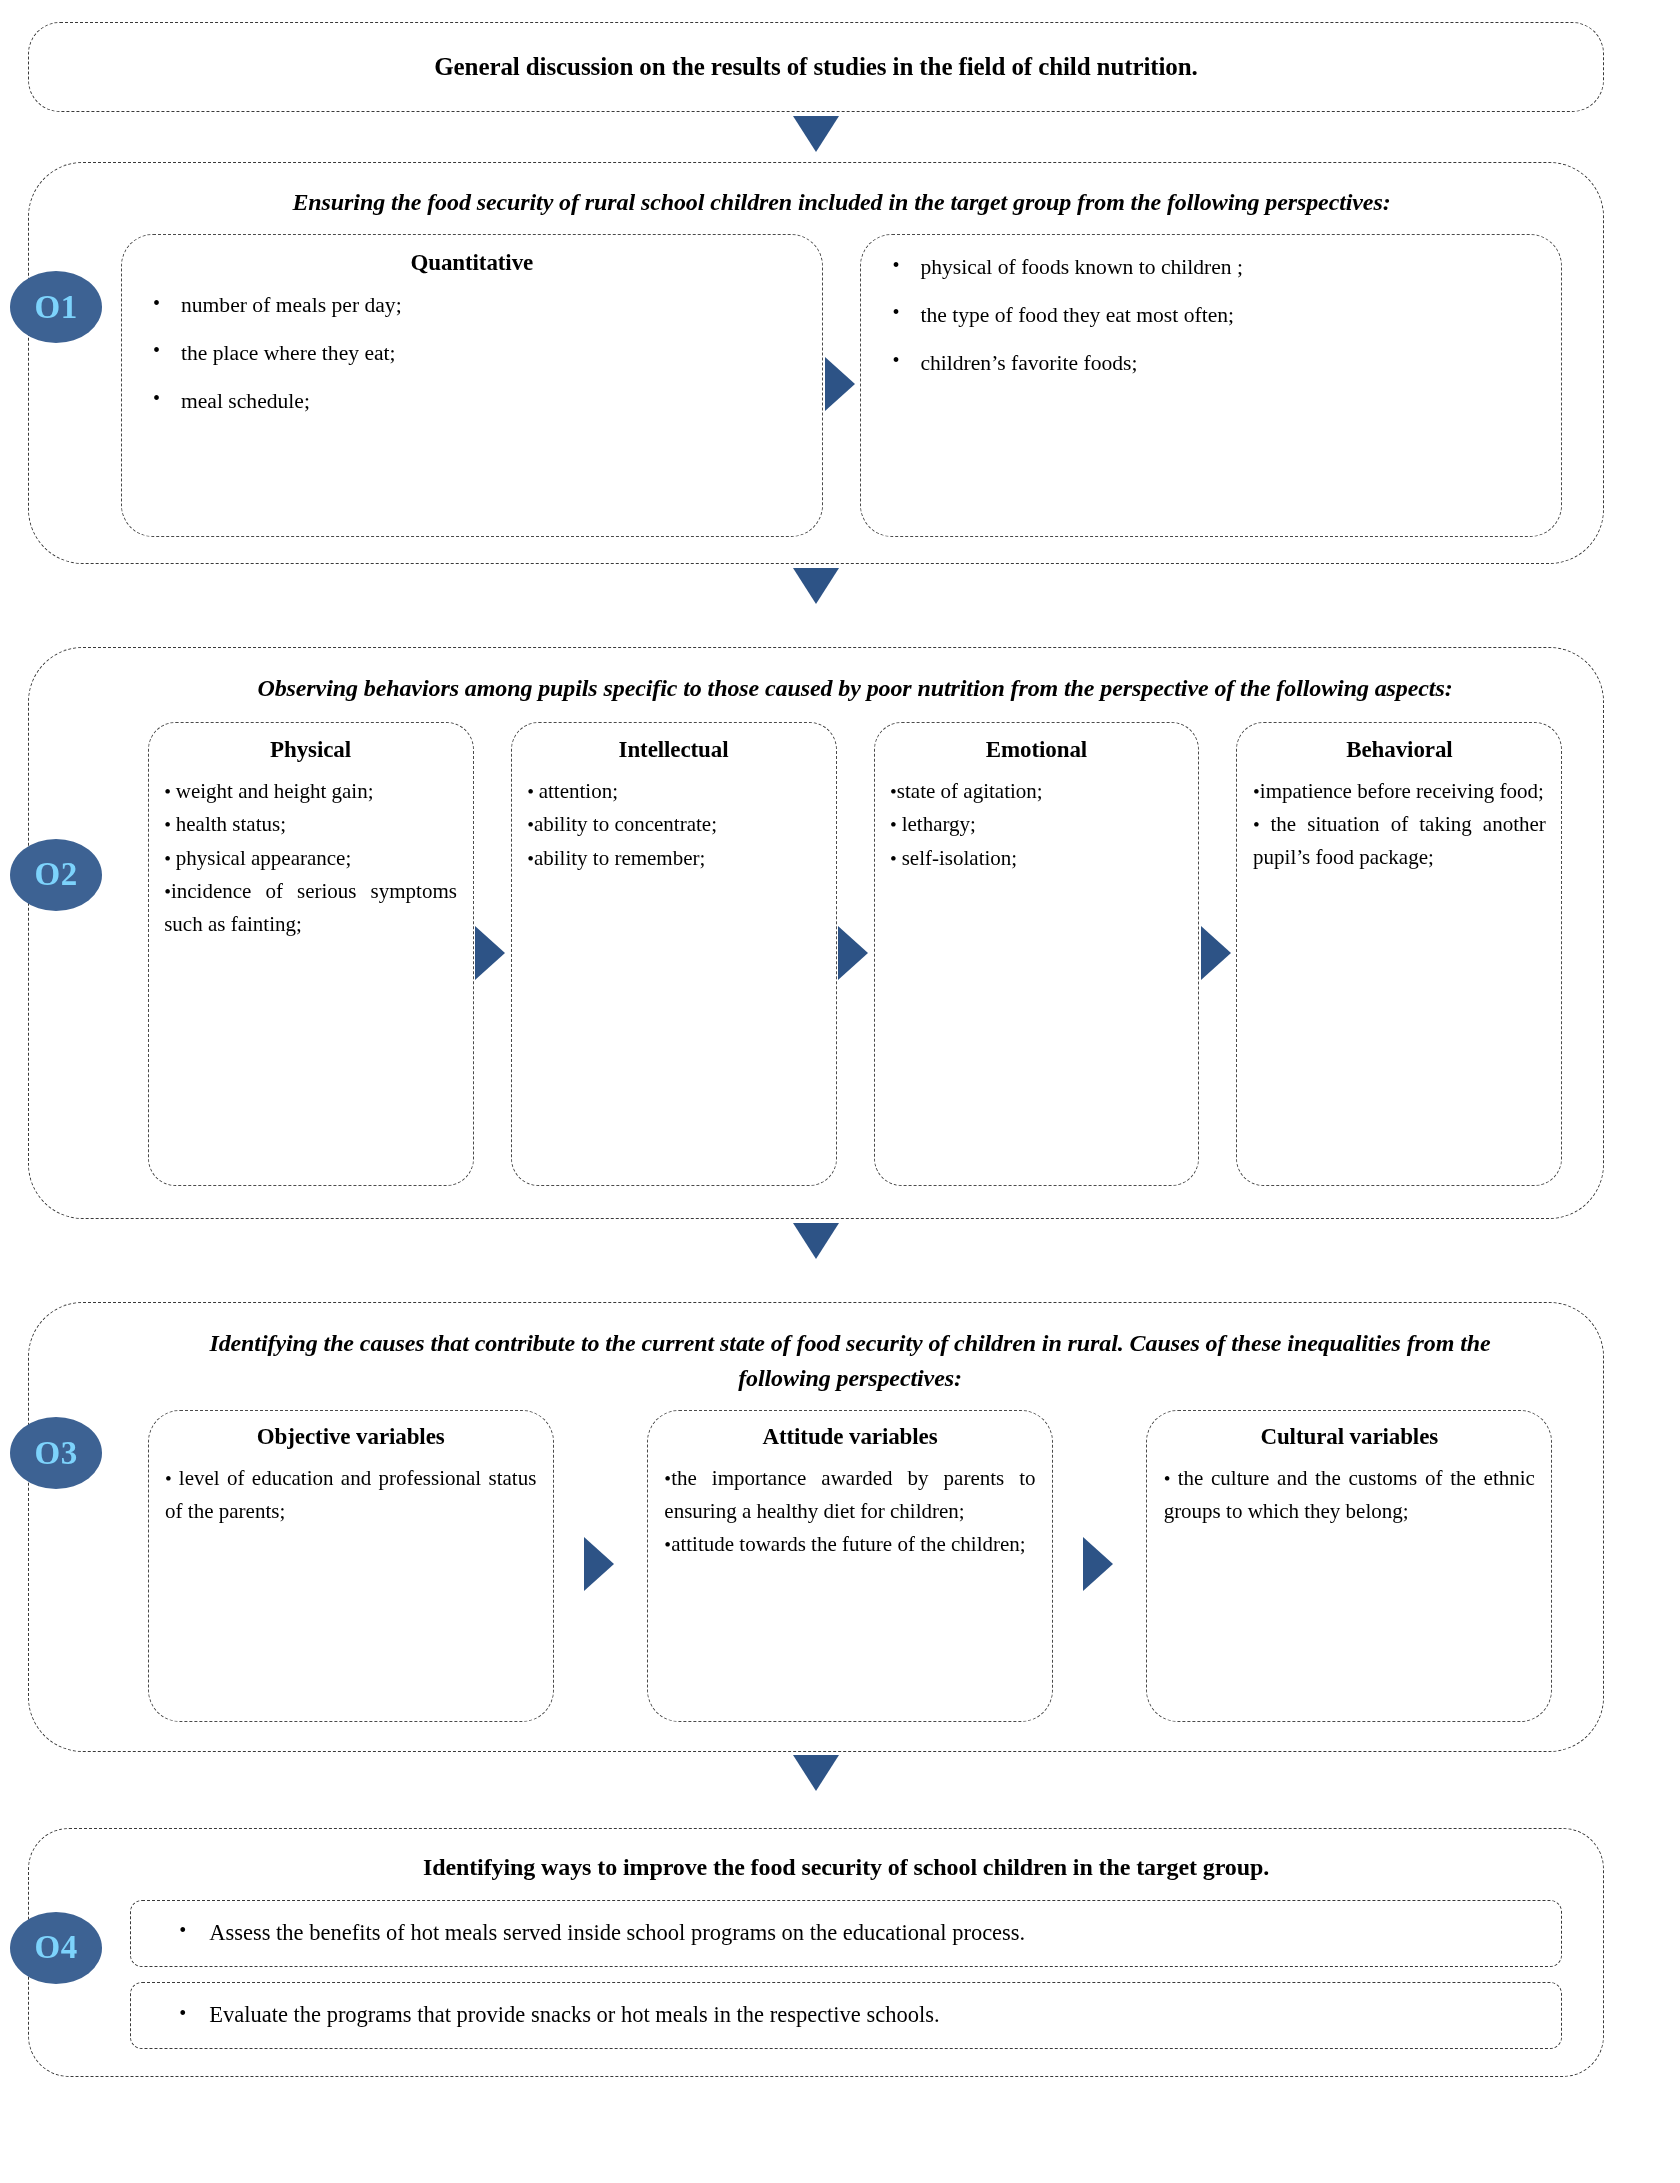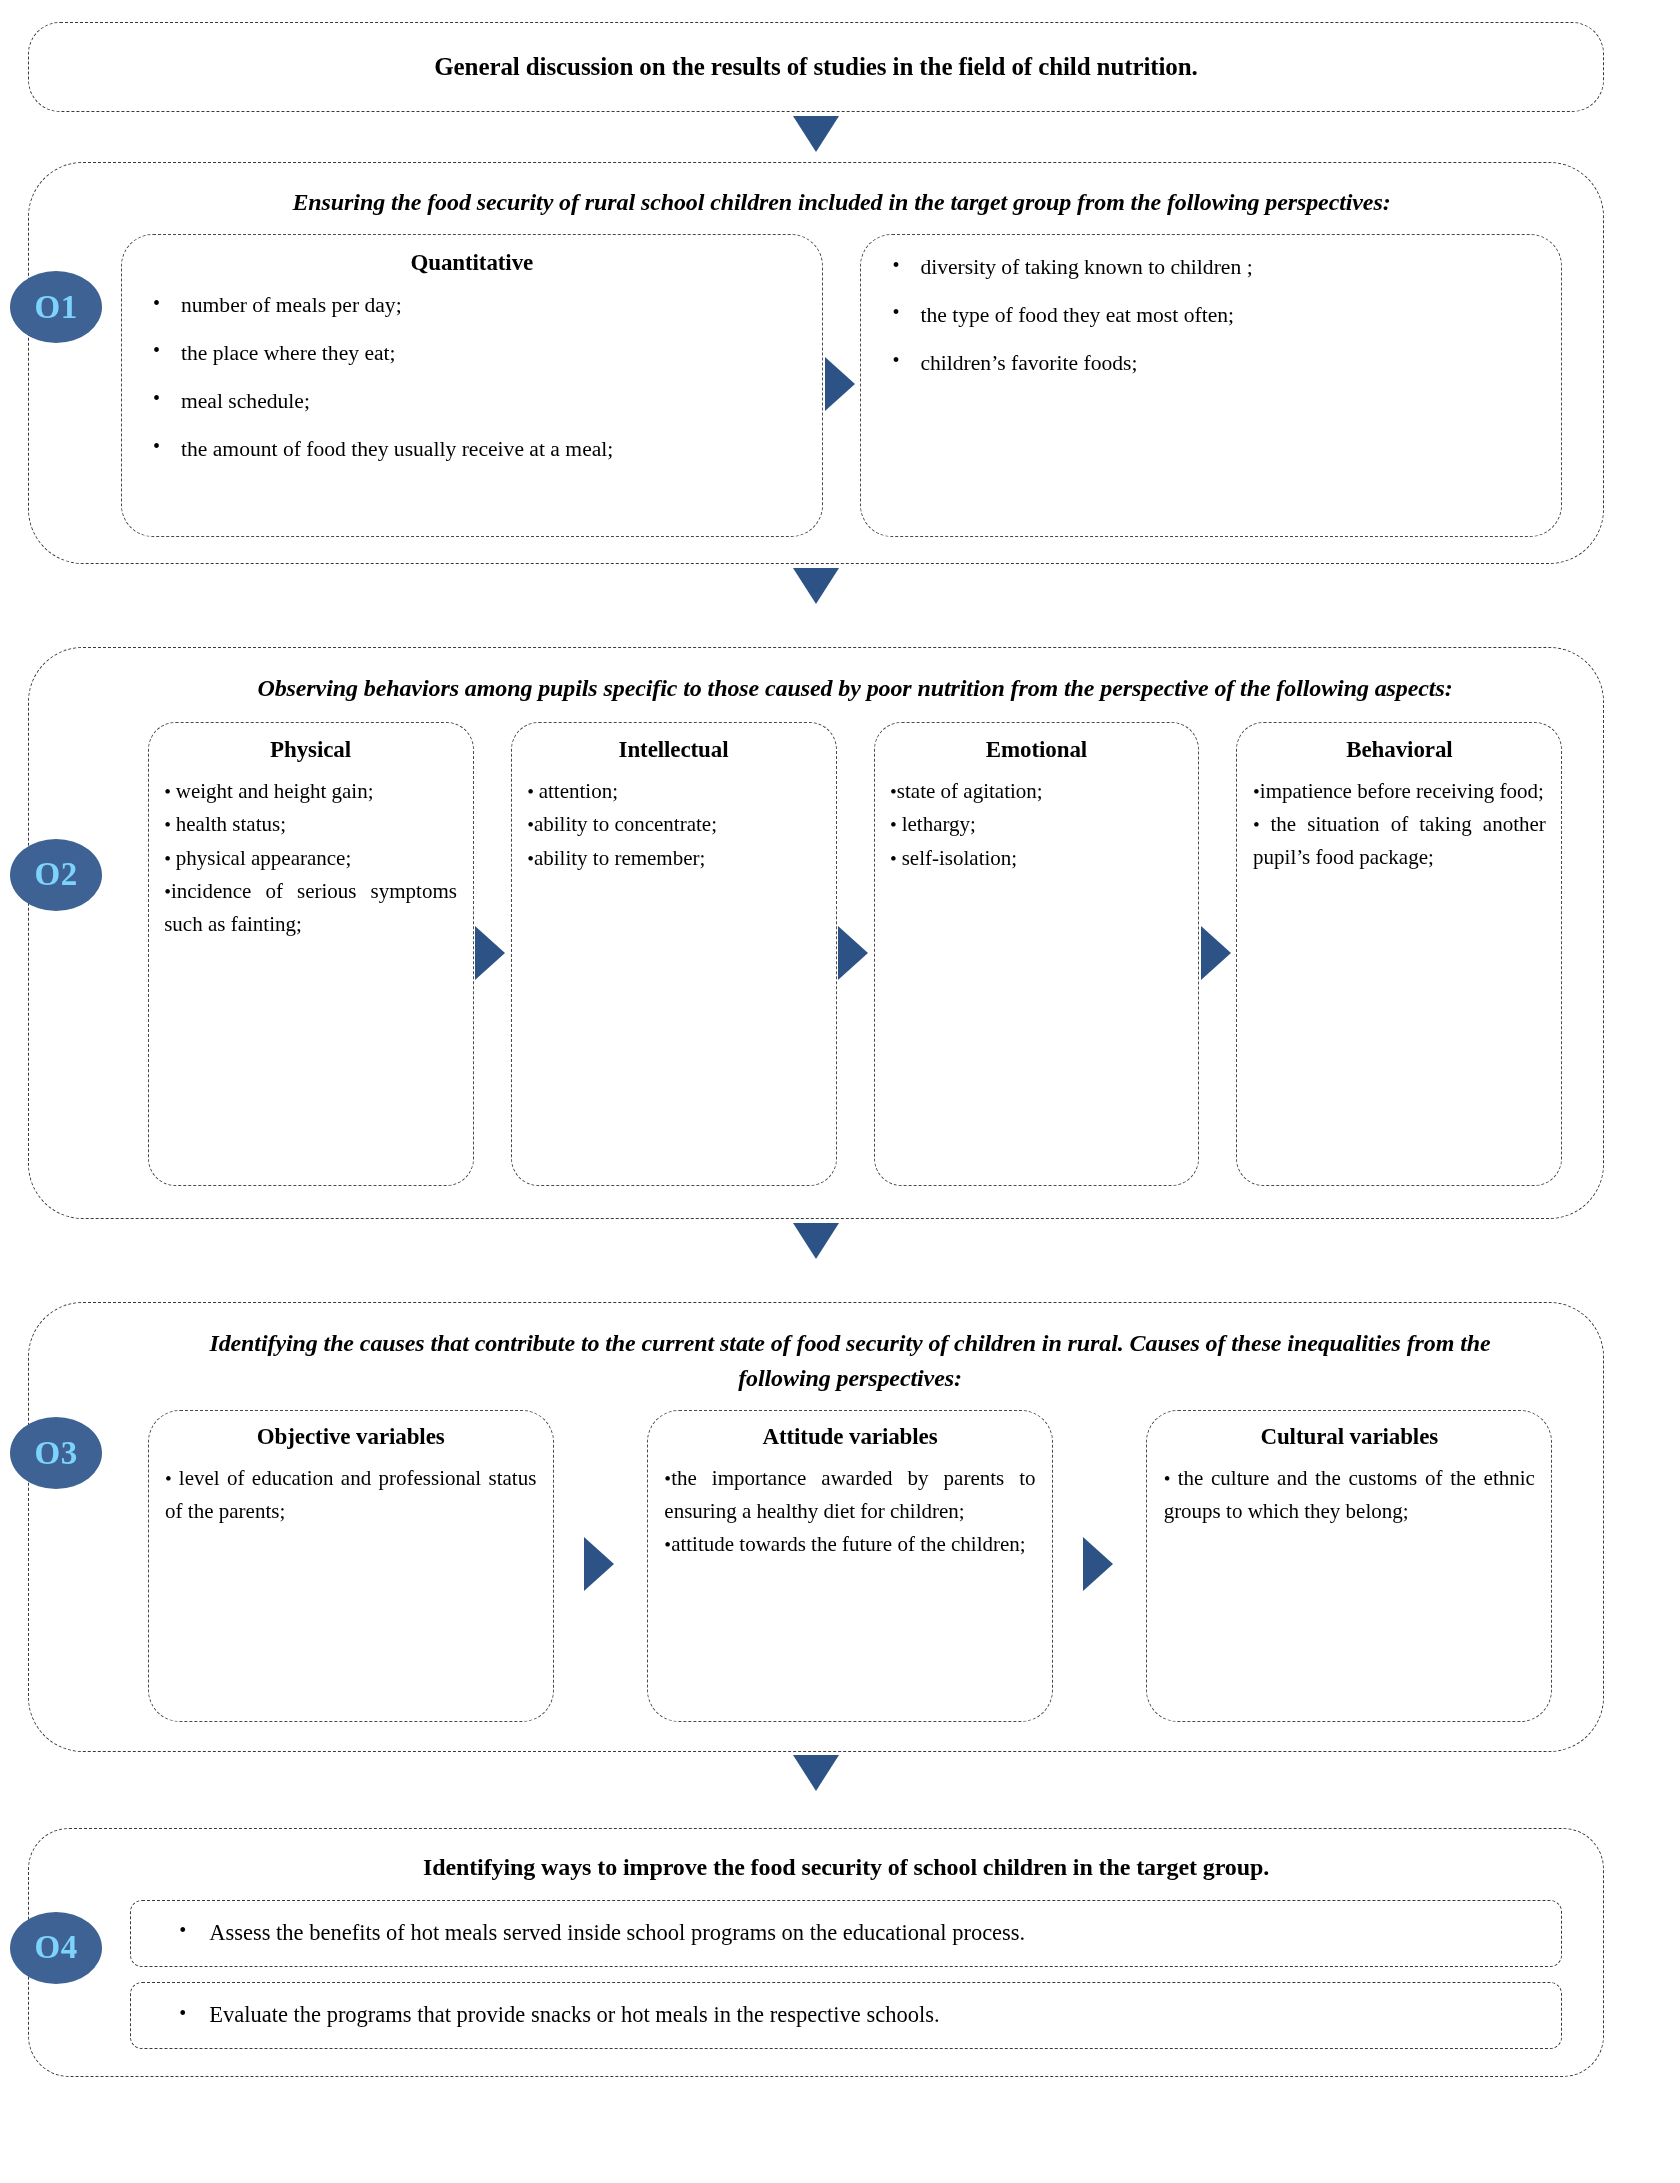--- a/index.html
+++ b/index.html
@@ -211,36 +211,35 @@
 
     <div class="cols" style="margin-top:13.8px;">
       <div class="col">
         <div class="card">
           <div class="card-title">Quantitative</div>
           <div class="card-body">
             <ul class="bul hang">
               <li>number of meals per day;</li>
               <li>the place where they eat;</li>
               <li>meal schedule;</li>
-              <li>the amount of food they usually receive at a meal;</li>
             </ul>
           </div>
         </div>
       </div>
 
       <div class="arrow-right">
         <span class="sh"></span>
         <span class="tri"></span>
       </div>
 
       <div class="col">
         <div class="card">
           <div class="card-body">
             <ul class="bul hang">
-              <li>diversity of taking known to children ;</li>
+              <li>physical of foods known to children ;</li>
               <li>the type of food they eat most often;</li>
               <li>children’s favorite foods;</li>
             </ul>
           </div>
         </div>
       </div>
     </div>
   </div>
 
   <div class="arrow-down">

